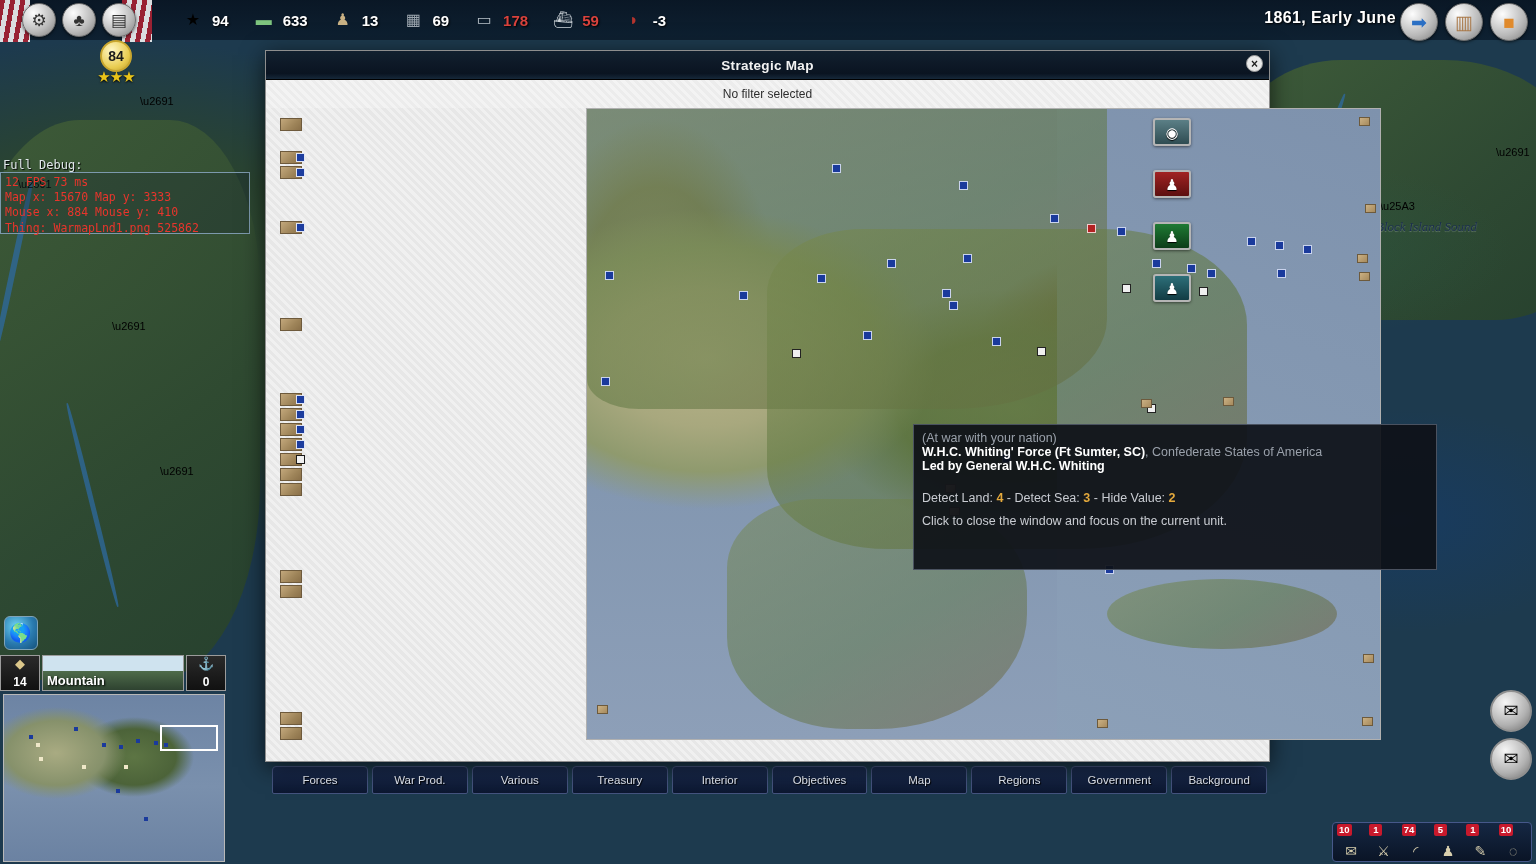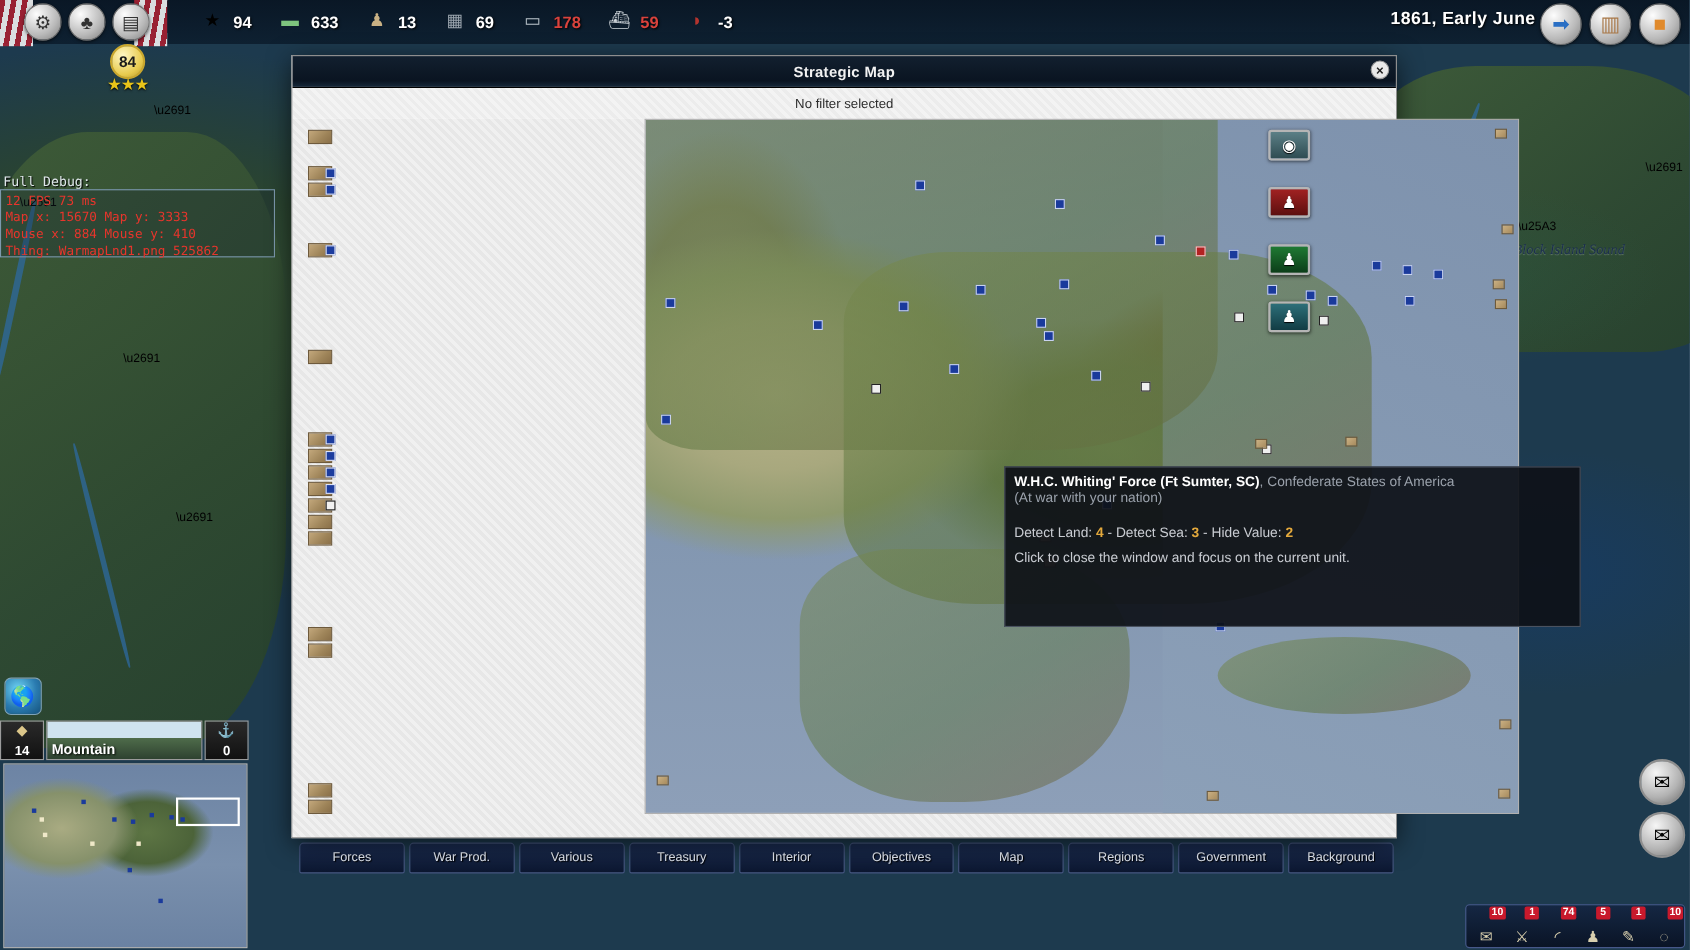--- a/index.html
+++ b/index.html
@@ -299,21 +299,21 @@
     display:flex; align-items:flex-end; padding:2px;
   }
   .notif {
     flex:1; height:100%; position:relative;
     display:flex; align-items:flex-end; justify-content:center;
     font-size:14px; color:#d8cfae;
   }
   .notif .badge {
     position:absolute; top:-1px; left:2px;
     background:#c8192c; color:#fff; font-size:9.5px; font-weight:bold;
-    padding:0 2px; border-radius:2px; line-height:12px; min-width:13px; text-align:center;margin-left:17px;
+    padding:0 2px; border-radius:2px; line-height:12px; min-width:13px; text-align:center;
   }
 
   
   .bg-flag { position:absolute; font-size:11px; z-index:5; }
   .bg-label {
     position:absolute; font-family:"Liberation Serif", serif;
     font-style:italic; color:#1b2f4e; z-index:6; text-shadow:0 1px 1px rgba(255,255,255,.25);
   }
 </style>
 </head>
@@ -521,24 +521,25 @@
       </div>
       <div class="filter-btn f-teal">
         <span class="glyph">♟</span>
       </div>
     </div>
 
   </div>
 </div>
 
 <div id="tooltip">
+  <div class="ln dim">(At war with your nation)</div>
   <div class="ln">
     <span class="strong">W.H.C. Whiting' Force (Ft Sumter, SC)</span><span class="dim">, Confederate States of America</span>
   </div>
-  <div class="ln dim">(At war with your nation)</div>
+  <div class="ln strong">Led by General W.H.C. Whiting</div>
   <div class="gap"></div>
   <div class="gap"></div>
   <div class="ln">
     <span>Detect Land:</span>
     <span class="num">4</span>
     <span>-</span>
     <span>Detect Sea:</span>
     <span class="num">3</span>
     <span>-</span>
     <span>Hide Value:</span>

